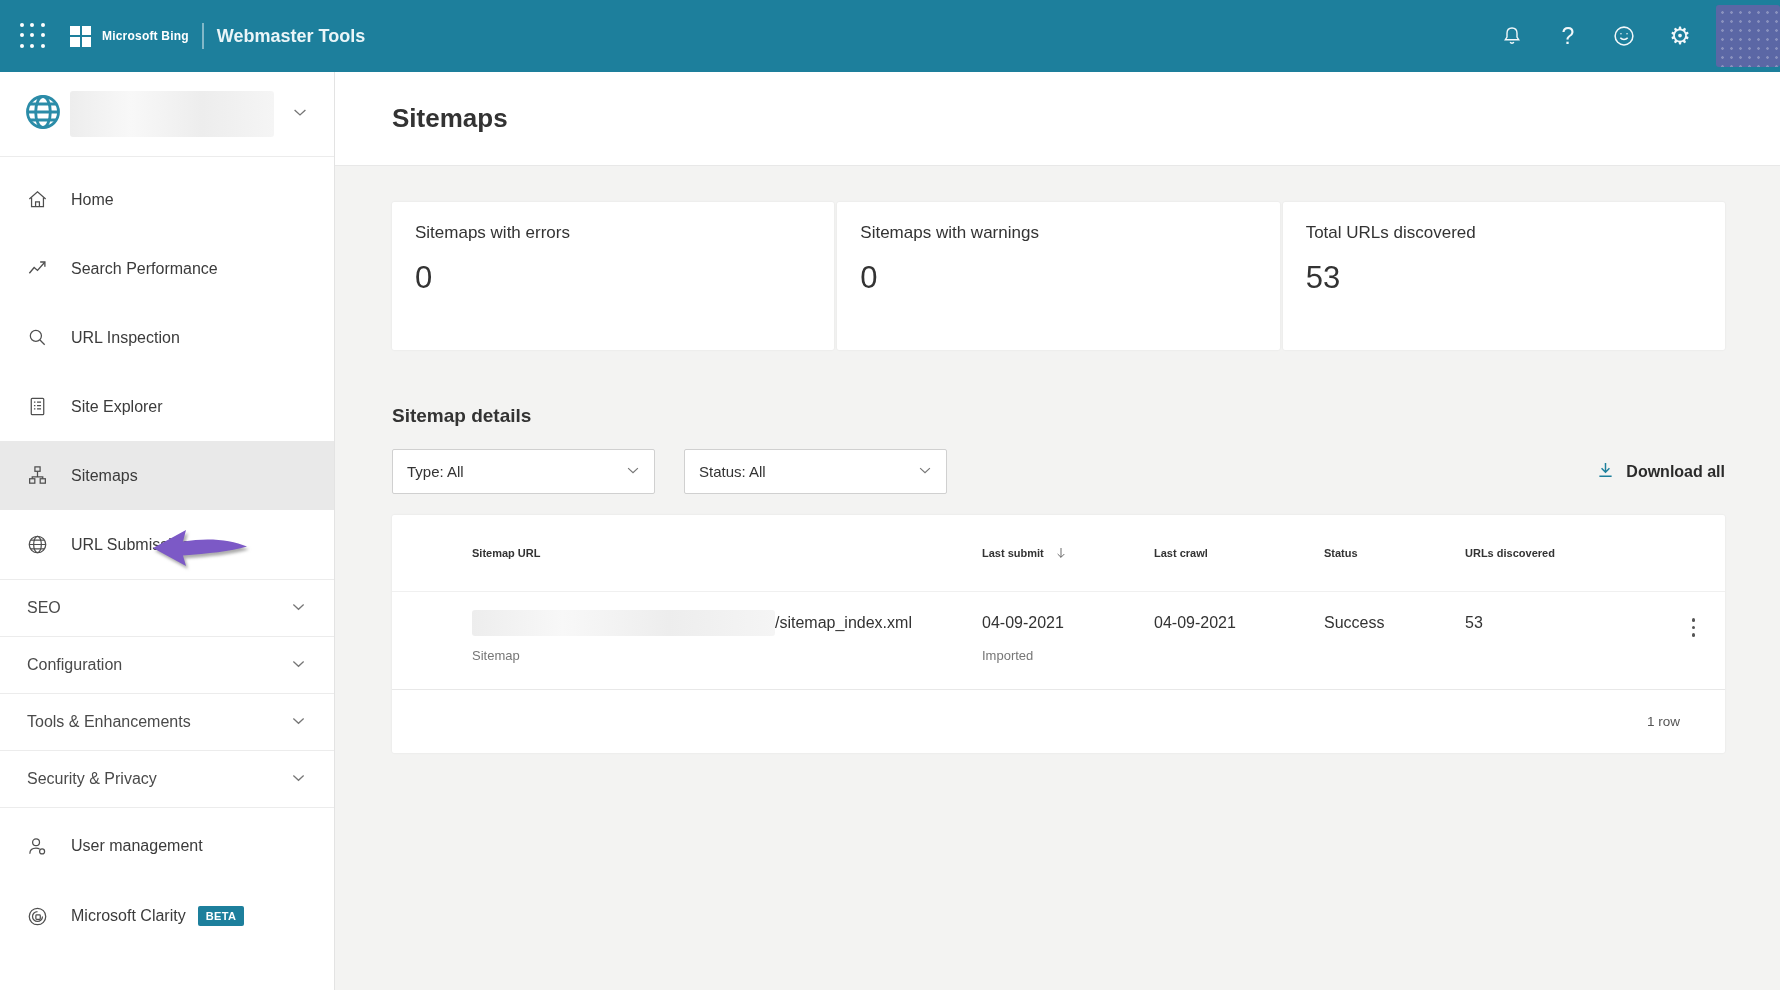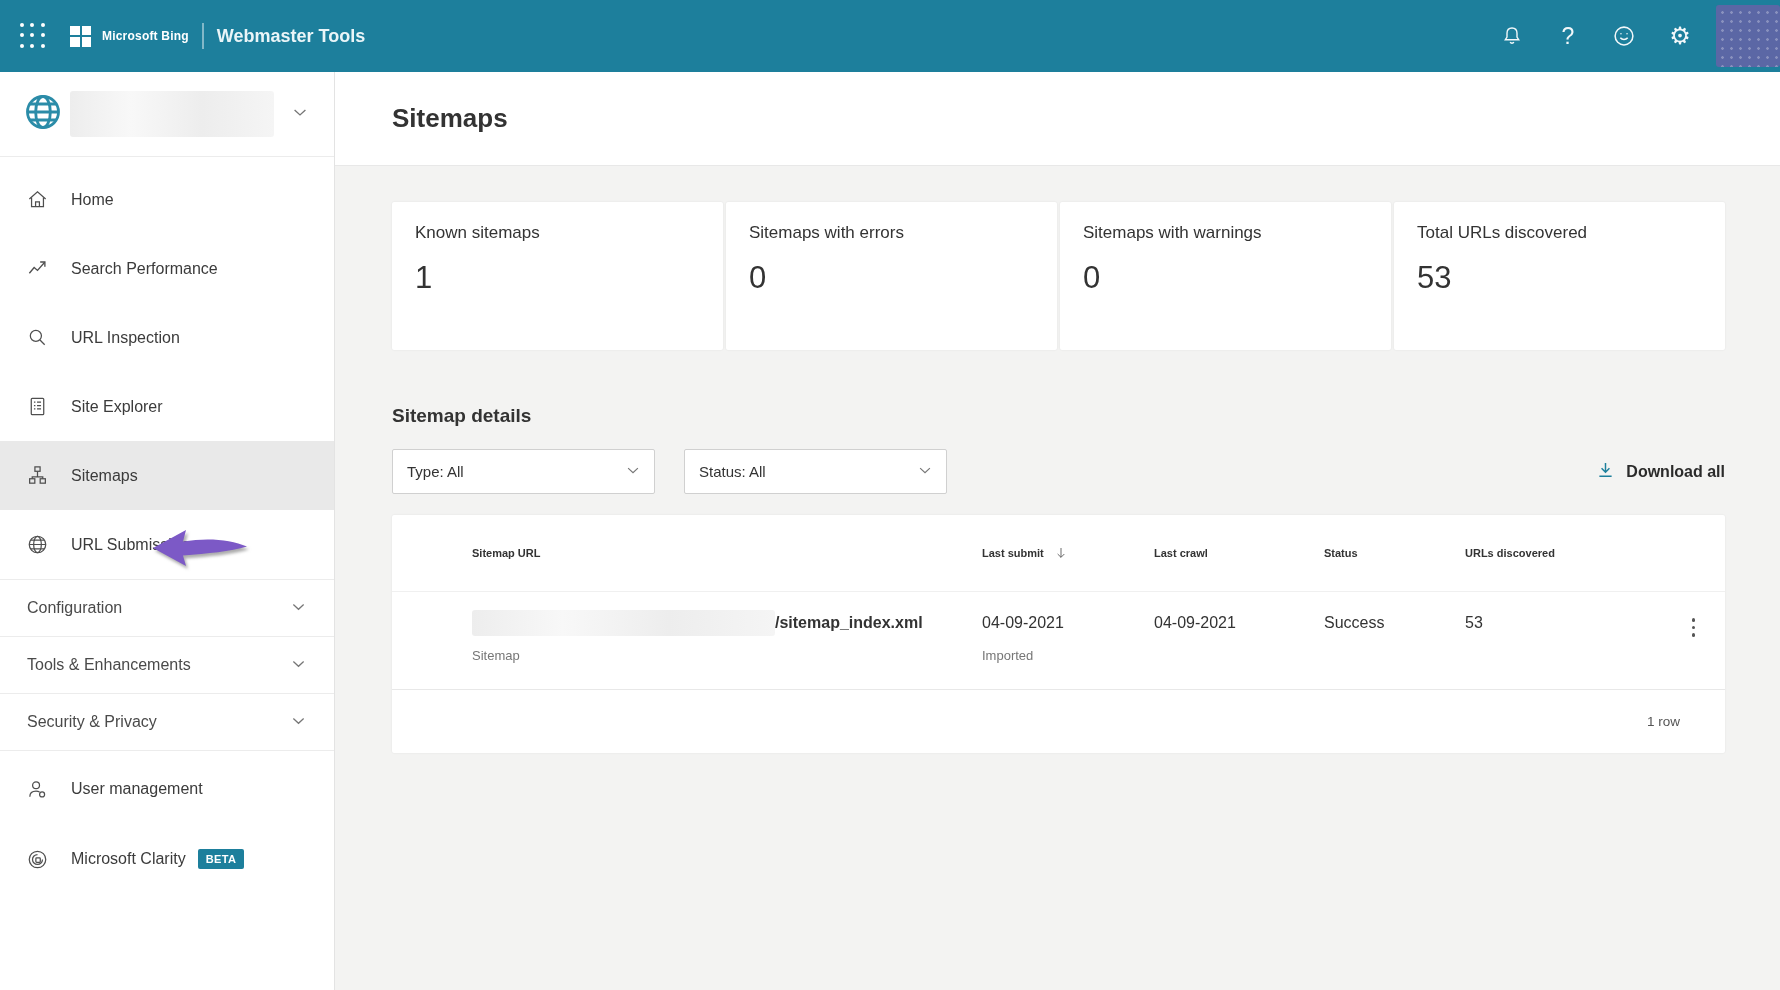--- a/index.html
+++ b/index.html
@@ -82,21 +82,21 @@
   .c-crawl { width:170px; }
   .c-status { width:141px; }
   .c-urls { width:197px; }
   .c-menu { flex:1; display:flex; justify-content:center; }
   .thead { height:76px; align-items:center; font-size:11px; font-weight:600; color:#333; }
   .thead .c-submit { display:flex; align-items:center; }
   .sort-ico { margin-left:9px; display:inline-flex; }
   .tbody-row { border-top:1px solid #f0f0f0; padding:18px 0 26px; }
   .url-line { display:flex; align-items:center; height:26px; }
   .url-redact { width:303px; height:26px; }
-  .url-suffix { font-size:16px; color:#333;font-weight:bold; }
+  .url-suffix { font-size:16px; color:#333; }
   .cell-main { font-size:16px; color:#333; line-height:26px; }
   .cell-sub { font-size:13px; color:#767676; margin-top:12px; }
   .kebab { display:flex; flex-direction:column; gap:4px; align-items:center; padding-top:8px; background:none; border:none; cursor:pointer; height:34px; }
   .kebab i { width:3.5px; height:3.5px; border-radius:50%; background:#555; }
   .tfoot { border-top:1px solid #e8e8e8; height:64px; display:flex; align-items:center; justify-content:flex-end; padding-right:45px; font-size:13.5px; color:#555; }
 </style>
 </head>
 <body>
 
 <div class="app">
@@ -223,20 +223,28 @@
               <ellipse cx="12" cy="12" rx="4" ry="8.6"></ellipse>
             <path d="M3.4 12h17.2 M5 7.4h14 M5 16.6h14"></path>
           </svg>
         </span>
         <span class="nlabel">URL Submission</span>
       </div>
     </nav>
 
     <div class="sections">
       <div class="section-row">
+        <span class="slabel">SEO</span>
+        <span>
+          <svg width="19" height="19" viewBox="0 0 24 24" fill="none" stroke="#767676" stroke-width="1.6">
+              <path d="M5.5 9.5 12 15.5 18.5 9.5"></path>
+            </svg>
+        </span>
+      </div>
+      <div class="section-row">
         <span class="slabel">Configuration</span>
         <span>
           <svg width="19" height="19" viewBox="0 0 24 24" fill="none" stroke="#767676" stroke-width="1.6">
               <path d="M5.5 9.5 12 15.5 18.5 9.5"></path>
             </svg>
         </span>
       </div>
       <div class="section-row">
         <span class="slabel">Tools &amp; Enhancements</span>
         <span>
@@ -288,24 +296,20 @@
 
   <main class="main">
 
     <div class="titlebar">
       <h1 class="page-title">Sitemaps</h1>
     </div>
 
     <div class="content">
 
       <div class="stats">
-        <div class="stat-card">
-          <div class="stat-label">Known sitemaps</div>
-          <div class="stat-value">1</div>
-        </div>
         <div class="stat-card">
           <div class="stat-label">Sitemaps with errors</div>
           <div class="stat-value">0</div>
         </div>
         <div class="stat-card">
           <div class="stat-label">Sitemaps with warnings</div>
           <div class="stat-value">0</div>
         </div>
         <div class="stat-card">
           <div class="stat-label">Total URLs discovered</div>

